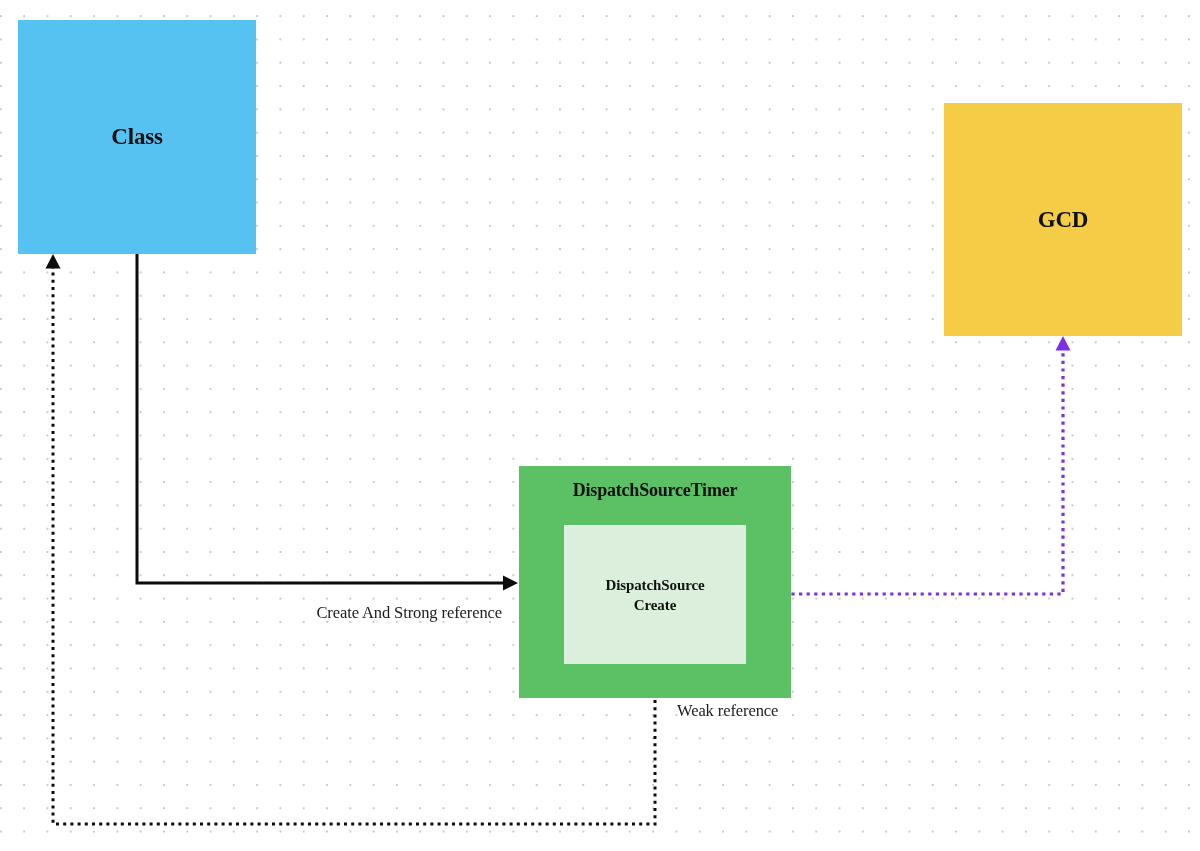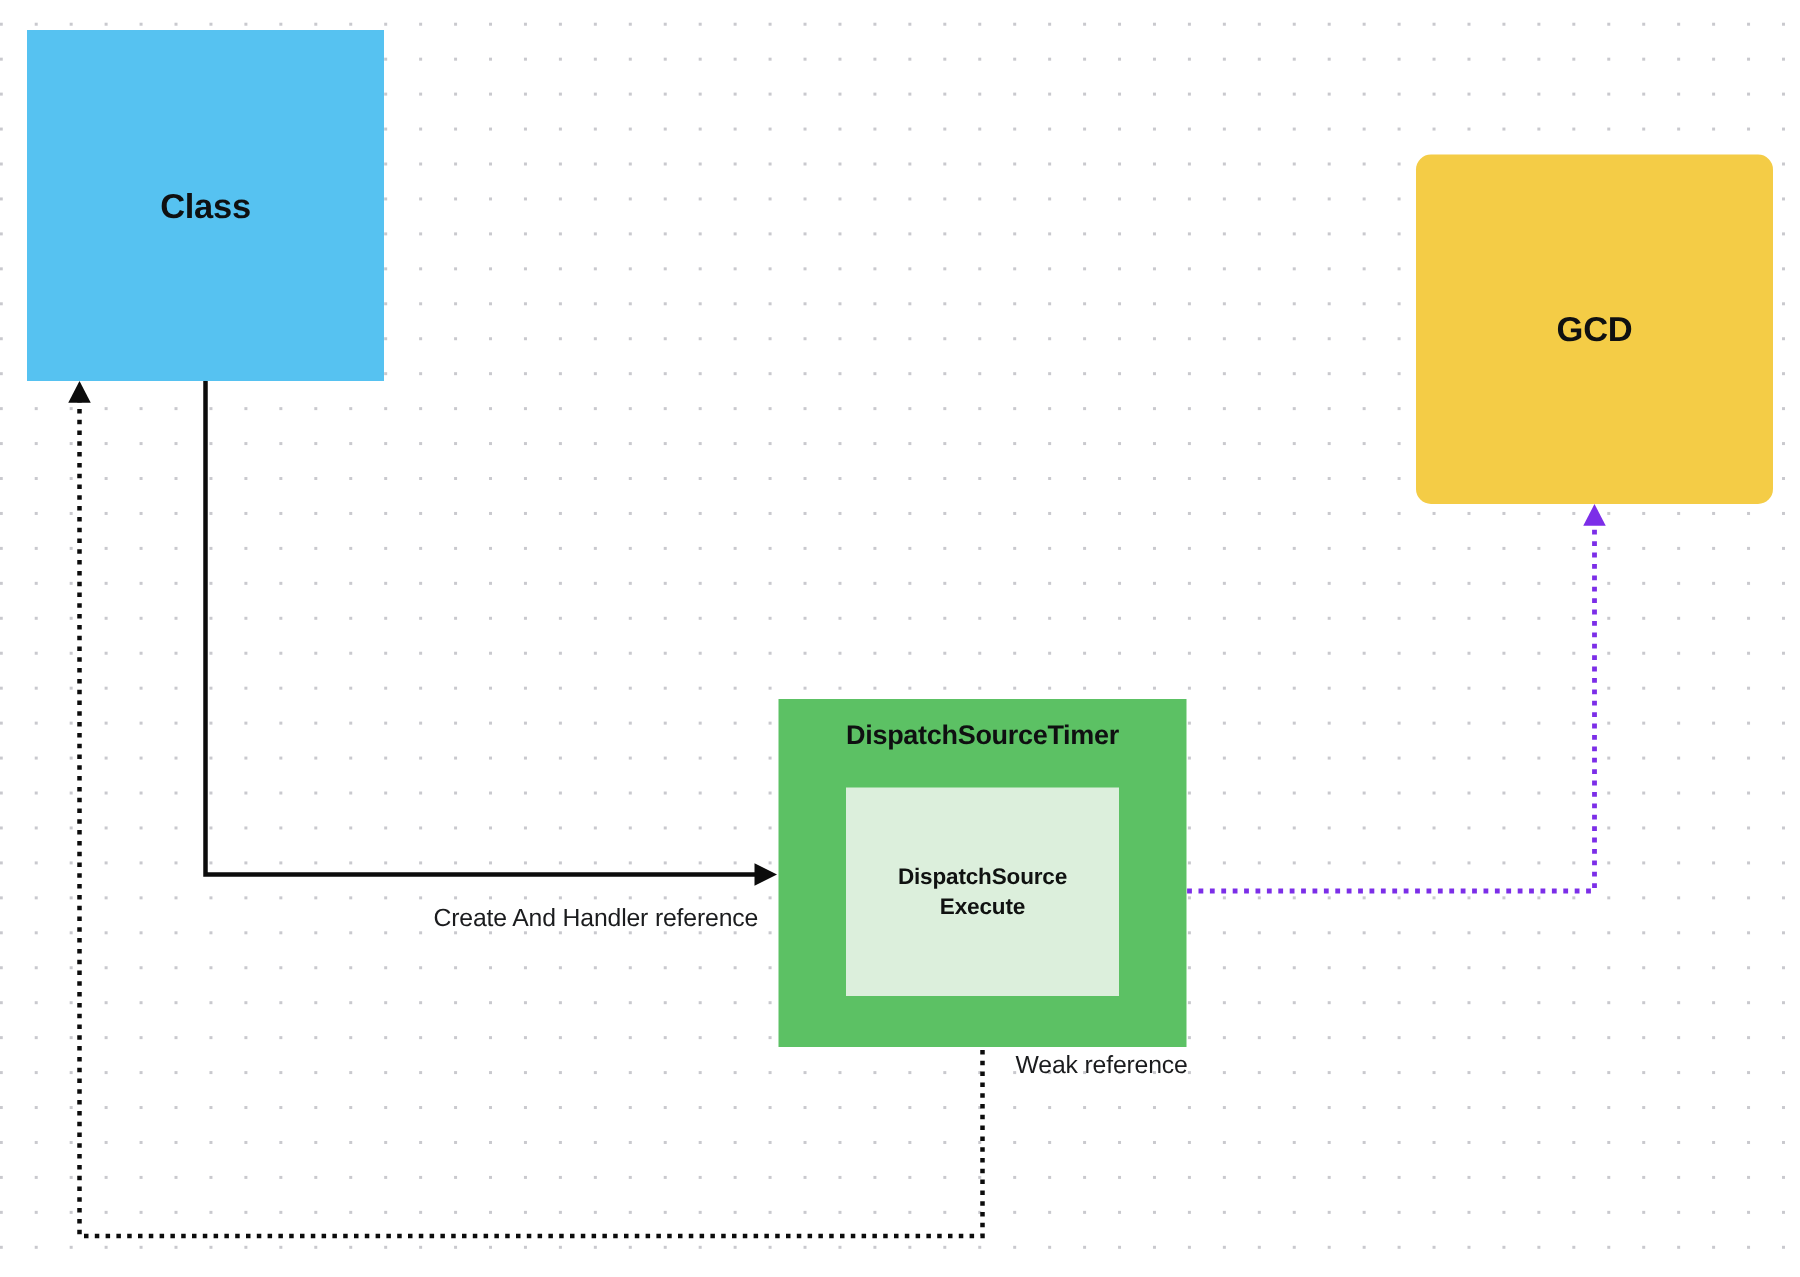--- a/index.html
+++ b/index.html
@@ -12,37 +12,38 @@
     background: #ffffff;
   }
   .canvas {
     position: relative;
     width: 1200px;
     height: 851px;
     background-color: #ffffff;
     background-image: radial-gradient(circle, #c9c9ce 1.15px, transparent 1.3px);
     background-size: 23.3px 23.3px;
     background-position: 12.5px 4.5px;
+    font-family: Liberation Serif, serif;
   }
   .node {
     position: absolute;
     display: flex;
     align-items: center;
     justify-content: center;
     box-sizing: border-box;
   }
   .node-title {
     font-weight: 700;
     font-size: 23px;
     letter-spacing: -0.2px;
     color: #0f1011;
     text-align: center;
   }
   #node-class  { left: 18px;  top: 20px;  width: 238px; height: 234px; background: var(--class_fill); }
-  #node-gcd    { left: 944px; top: 103px; width: 238px; height: 233px; background: var(--gcd_fill); border-radius: 10px; }
+  #node-gcd    { left: 944px; top: 103px; width: 238px; height: 233px; background: var(--gcd_fill); }
   #node-timer  { left: 519px; top: 466px; width: 272px; height: 232px; background: var(--timer_fill);
                  flex-direction: column; justify-content: flex-start; }
   #node-timer .node-title { margin-top: 14px; font-size: 18px; }
   #node-handler{ left: 564px; top: 525px; width: 182px; height: 139px; background: var(--handler_fill);
                  flex-direction: column; }
   .handler-line {
     font-size: 15px;
     font-weight: 600;
     line-height: 20px;
     color: #101211;
@@ -102,19 +103,19 @@
   <div class="node" id="node-gcd">
     <div class="node-title">GCD</div>
   </div>
 
   <div class="node" id="node-timer">
     <div class="node-title">DispatchSourceTimer</div>
   </div>
 
   <div class="node" id="node-handler">
     <div class="handler-line">DispatchSource</div>
-    <div class="handler-line">Execute</div>
+    <div class="handler-line">Create</div>
   </div>
 
-  <div class="edge-label" id="label-create">Create And Handler reference</div>
+  <div class="edge-label" id="label-create">Create And Strong reference</div>
   <div class="edge-label" id="label-weak">Weak reference</div>
 
 </div>
 
 </body></html>

